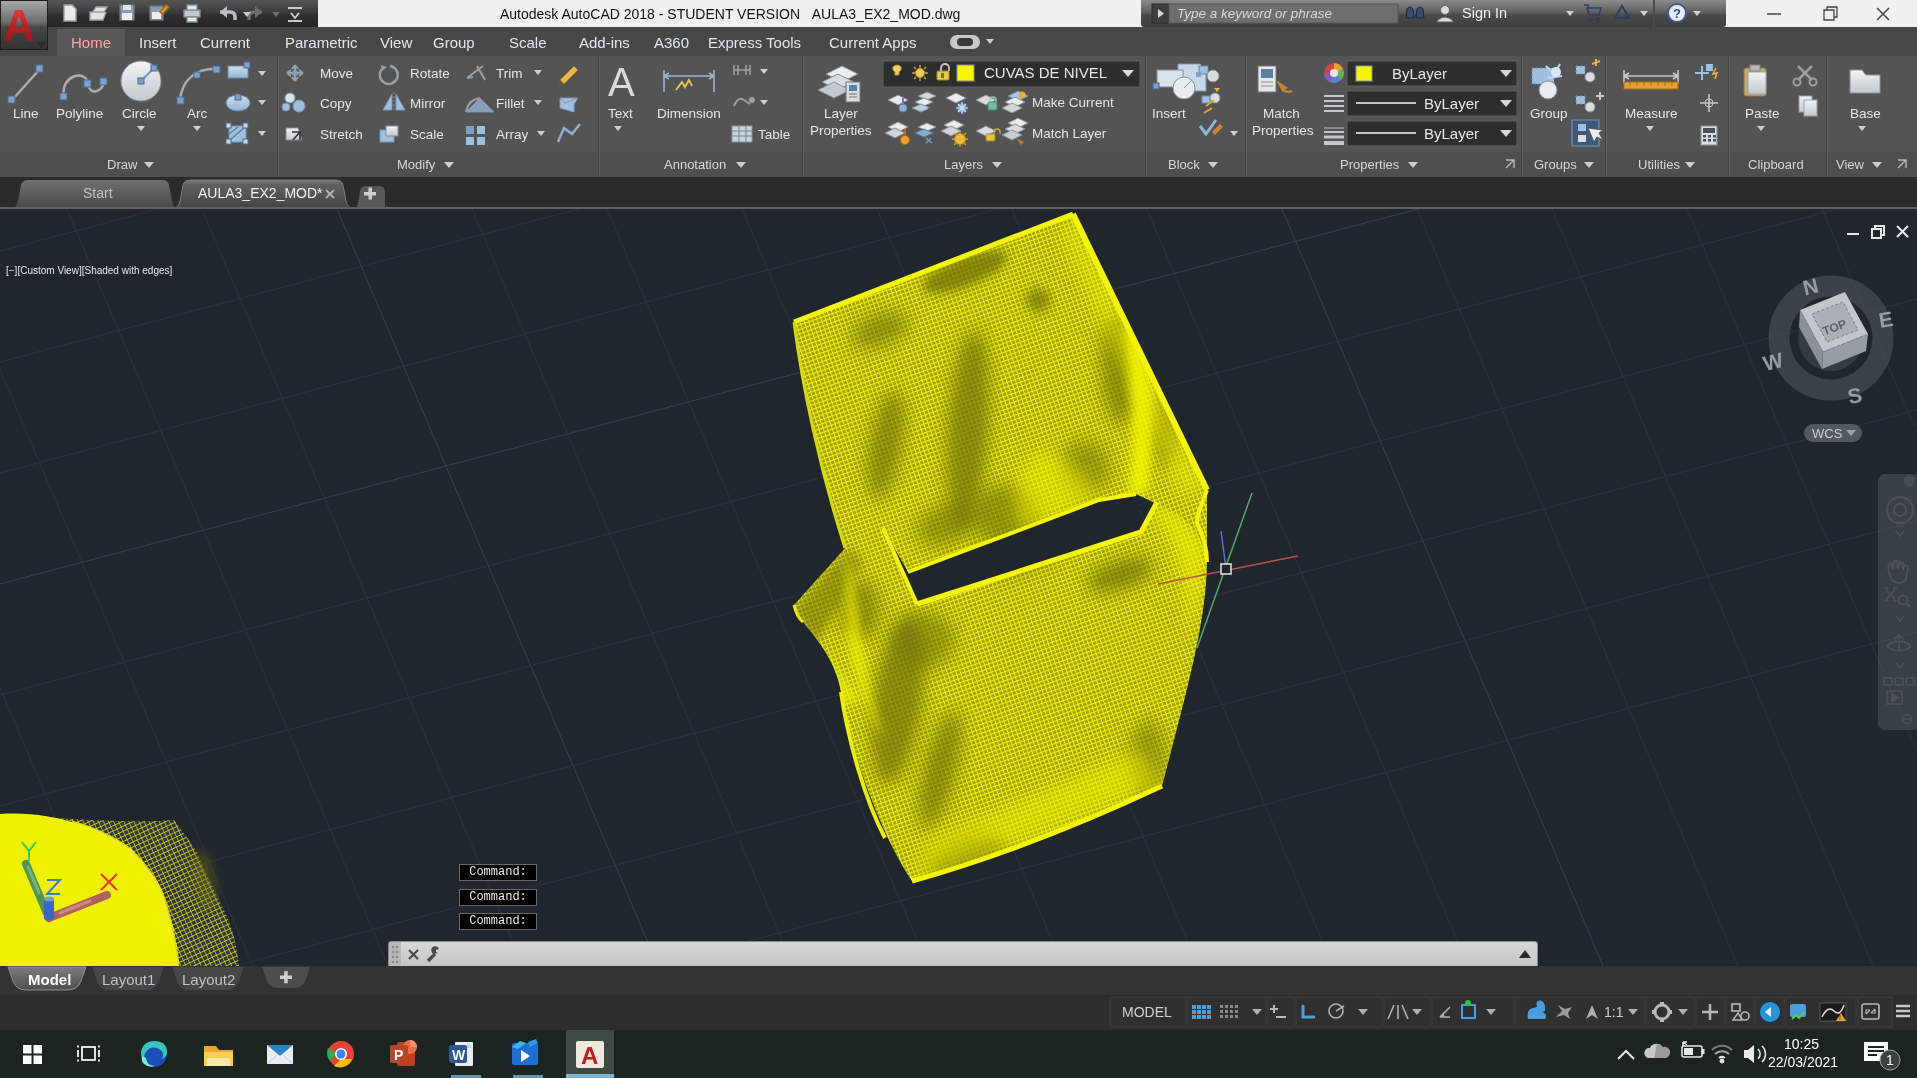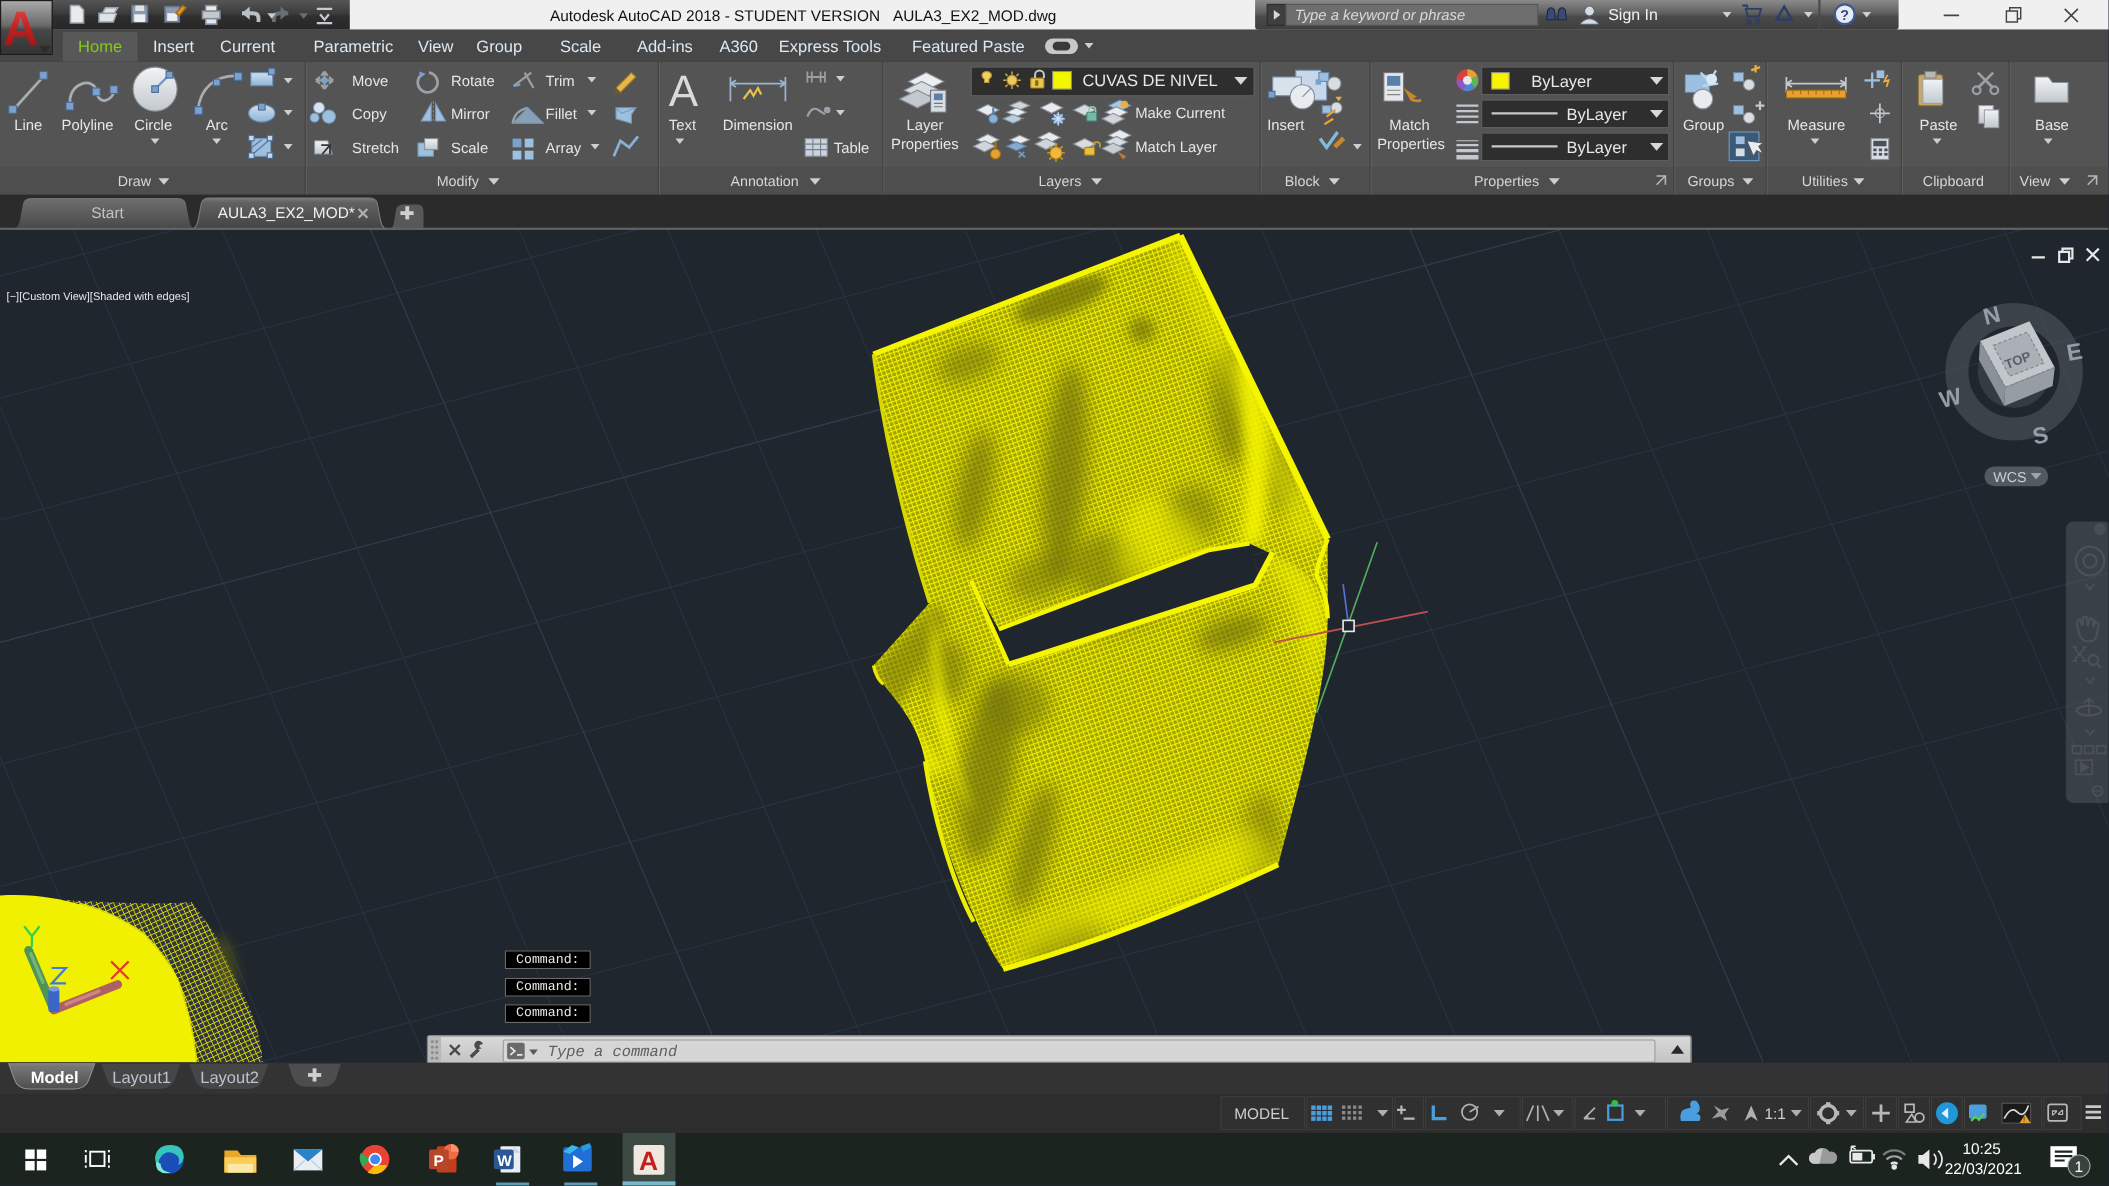--- a/index.html
+++ b/index.html
@@ -9,21 +9,21 @@
 
 #titlebar{left:0;top:0;width:1917px;height:27px;background:#f0f0f0;}
 #qat{left:0;top:0;width:318px;height:27px;background:linear-gradient(#555 0%,#3c3c3c 45%,#2f2f2f 55%,#262626 100%);}
 #alogo{left:0;top:0;width:48px;height:50px;background:linear-gradient(#a8a8a8,#6c6c6c 45%,#474747 55%,#333333);border:1px solid #1c1c1c;z-index:30;}
 #title-text{left:500px;top:6px;font-size:14px;color:#111;white-space:pre;}
 #searchband{left:1141px;top:0;width:585px;height:27px;background:linear-gradient(#8a8a8a,#5f5f5f 45%,#4a4a4a 55%,#3f3f3f);border-radius:0 0 3px 3px;}
 .winbtn{top:0px;height:27px;width:46px;color:#333;font-size:13px;text-align:center;line-height:27px;}
 
 #ribtabs{left:0;top:27px;width:1917px;height:29px;background:#474747;}
 .rtab{position:absolute;top:29px;height:27px;line-height:27px;color:#dce9f5;font-size:15px;padding:0 14px;}
-#tab-home{background:#585858;color:#84cc16;border-radius:2px 2px 0 0;}
+#tab-home{background:#585858;color:#fca5a5;border-radius:2px 2px 0 0;}
 
 #ribbon{left:0;top:56px;width:1917px;height:121px;background:#545454;}
 .dd{position:absolute;width:0;height:0;border-left:4px solid transparent;border-right:4px solid transparent;border-top:5px solid #cfcfcf;}
 
 #filetabs{left:0;top:177px;width:1917px;height:32px;background:#2b2b2b;}
 
 #canvas{left:0;top:209px;width:1917px;height:757px;}
 #viewlabel{left:6px;top:218px;font-size:10px;color:#e5e5e5;margin-top:47px;}
 
 .cmdchip{position:absolute;left:459px;width:78px;height:17px;background:#000000;border:1px solid #6a6a6a;color:#e8e8e8;font-family:"Liberation Mono",monospace;font-size:12px;line-height:15px;text-align:center;}
@@ -115,21 +115,21 @@
 <div class="abs rtab" id="tab-home" style="left:57px;">Home</div>
 <div class="abs rtab" style="left:125px;">Insert</div>
 <div class="abs rtab" style="left:186px;">Current</div>
 <div class="abs rtab" style="left:271px;">Parametric</div>
 <div class="abs rtab" style="left:366px;">View</div>
 <div class="abs rtab" style="left:419px;">Group</div>
 <div class="abs rtab" style="left:495px;">Scale</div>
 <div class="abs rtab" style="left:565px;">Add-ins</div>
 <div class="abs rtab" style="left:640px;">A360</div>
 <div class="abs rtab" style="left:694px;">Express Tools</div>
-<div class="abs rtab" style="left:815px;">Featured Paste</div>
+<div class="abs rtab" style="left:815px;">Current Apps</div>
 <div class="abs" style="left:950px;top:35px;width:30px;height:14px;background:#c8c8c8;border-radius:7px;"></div>
 <div class="abs" style="left:957px;top:38px;width:16px;height:8px;background:#3a3a3a;border-radius:4px;"></div>
 <div class="abs dd" style="left:986px;top:39px;"></div>
 
 <div class="abs" id="ribbon">
 <svg width="1917" height="121" font-family="Liberation Sans">
 <defs>
 <linearGradient id="sepg" x1="0" x2="1" y1="0" y2="0">
           <stop offset="0" stop-color="#454545"></stop>
           <stop offset="1" stop-color="#646464"></stop>
@@ -678,29 +678,20 @@
         <circle cx="8" cy="10" r="1.3"></circle>
         <circle cx="4" cy="15" r="1.3"></circle>
         <circle cx="8" cy="15" r="1.3"></circle>
         <circle cx="4" cy="20" r="1.3"></circle>
         <circle cx="8" cy="20" r="1.3"></circle>
       </g>
 <path d="M20 8 l9 9 M29 8 l-9 9" stroke="#4a4a4a" stroke-width="2.2"></path>
 <path d="M39 19 l7-7" stroke="#4a4a4a" stroke-width="3.2"></path>
 <path d="M45 12 a4 4 0 1 1 5-5 l-3 1 0 2 2 1z" fill="#4a4a4a"></path>
 </svg>
-<div id="cmdinput">
-<svg width="1046" height="19" style="position:absolute;left:0;top:0;">
-<rect x="3" y="2" width="16" height="15" rx="2" fill="#6a6a6a"></rect>
-<path d="M6 6 l4 3.5-4 3.5" stroke="#e8e8e8" stroke-width="1.6" fill="none"></path>
-        <path d="M12 13 h5" stroke="#e8e8e8" stroke-width="1.6"></path>
-<path d="M23 8 l4 5 4-5z" fill="#5a5a5a"></path>
-<text x="40" y="14" font-size="14" font-style="italic" fill="#5f5f5f" font-family="Liberation Mono">Type a command</text>
-</svg>
-</div>
 <svg width="20" height="26" style="position:absolute;right:2px;top:0;">
       <path d="M4 16 l6-8 6 8z" fill="#2a2a2a"></path>
     </svg>
 </div>
 
 <div class="abs" id="layoutbar">
 <svg width="1917" height="29" font-family="Liberation Sans">
 <defs>
         <linearGradient id="mtab" x1="0" y1="0" x2="0" y2="1">
           <stop offset="0" stop-color="#7b7b7b"></stop>

